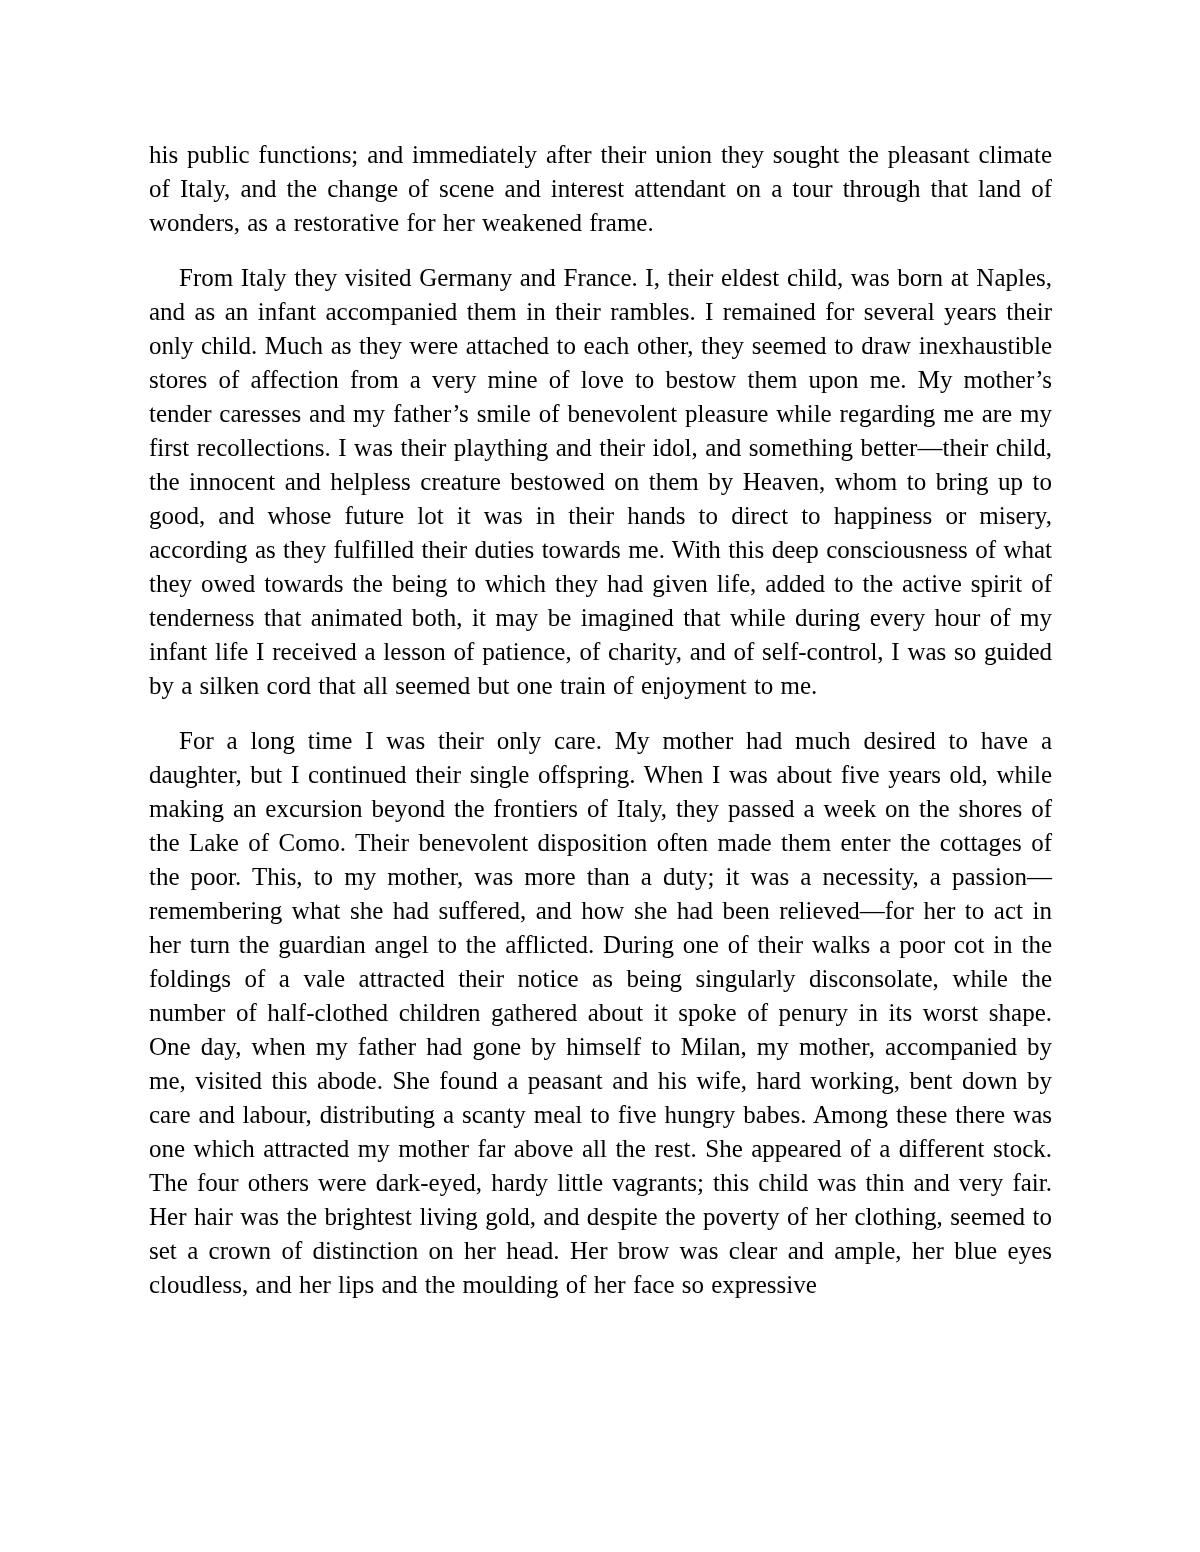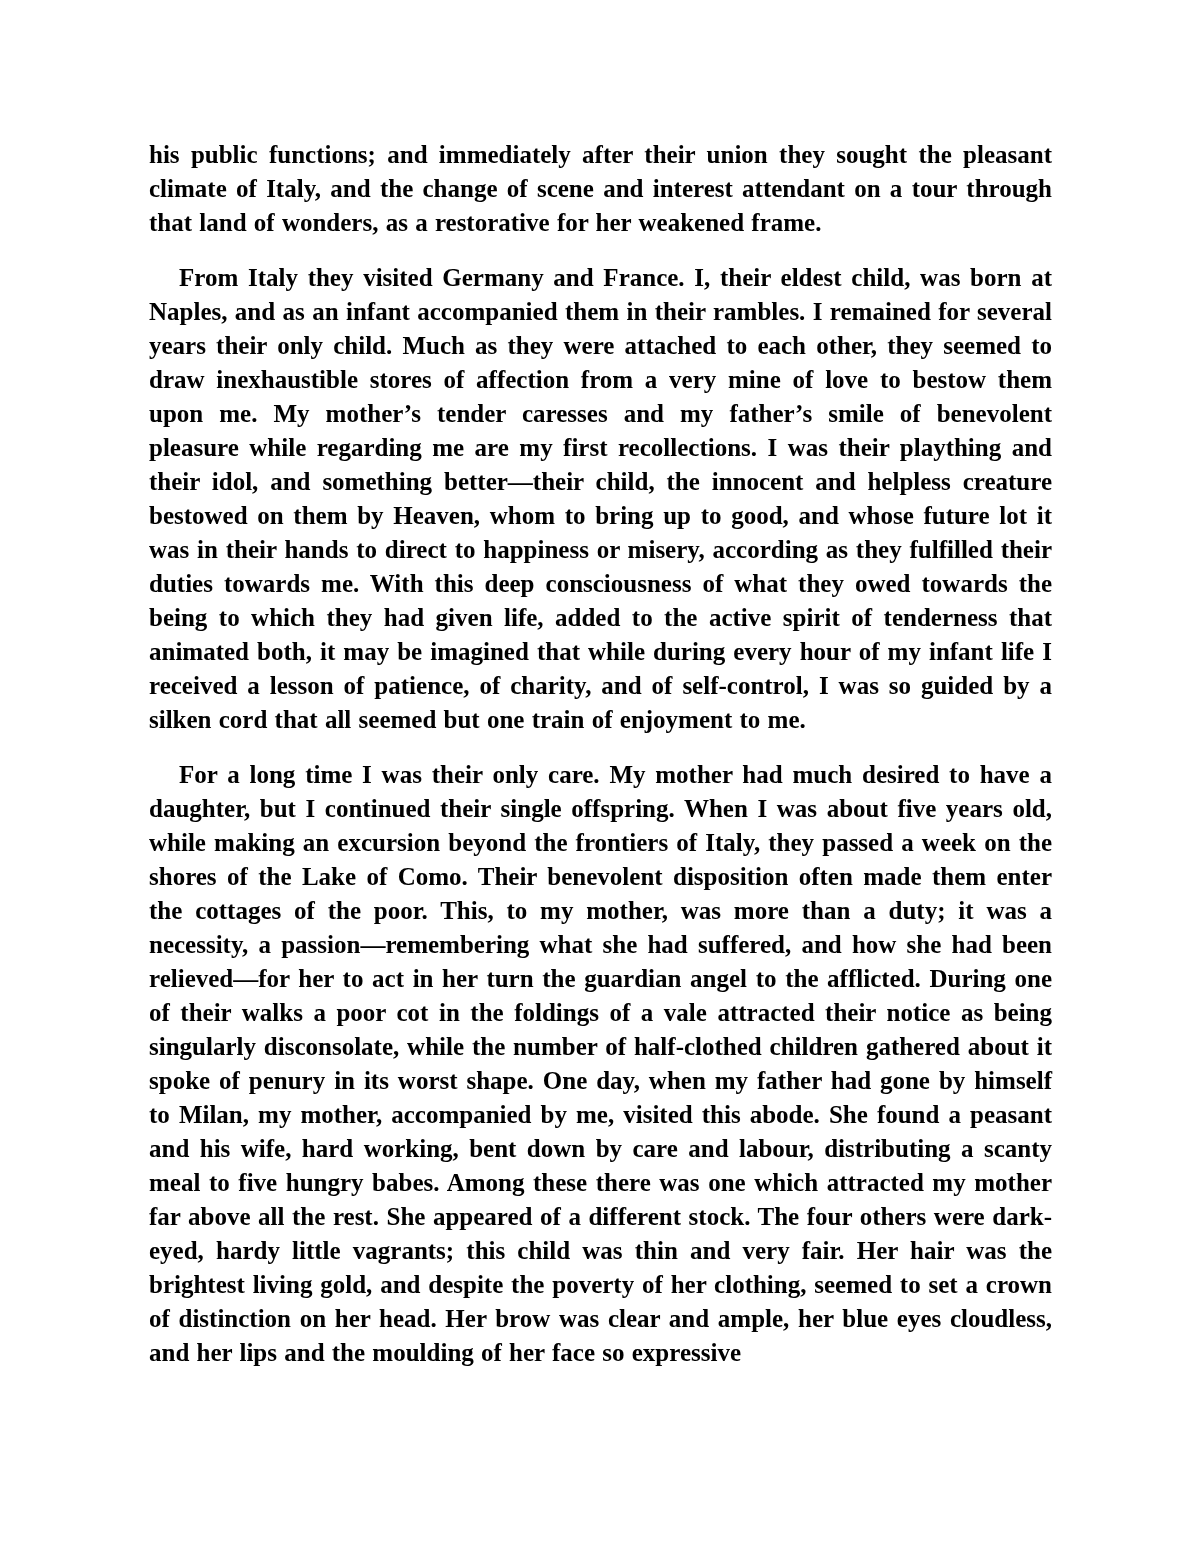--- a/index.html
+++ b/index.html
@@ -23,21 +23,20 @@
   }
   .text-block p {
     margin: 0 0 7px 0;
     padding: 0;
     color: #000000;
     font-size: 25px;
     line-height: 34px;
     text-align: justify;
     text-justify: inter-word;
     word-spacing: 1px;
-    font-weight: bold;
   }
   .text-block p.indented {
     text-indent: 30px;
     margin-top: 21px;
   }
 </style>
 </head>
 <body>
 
 <div class="page">

